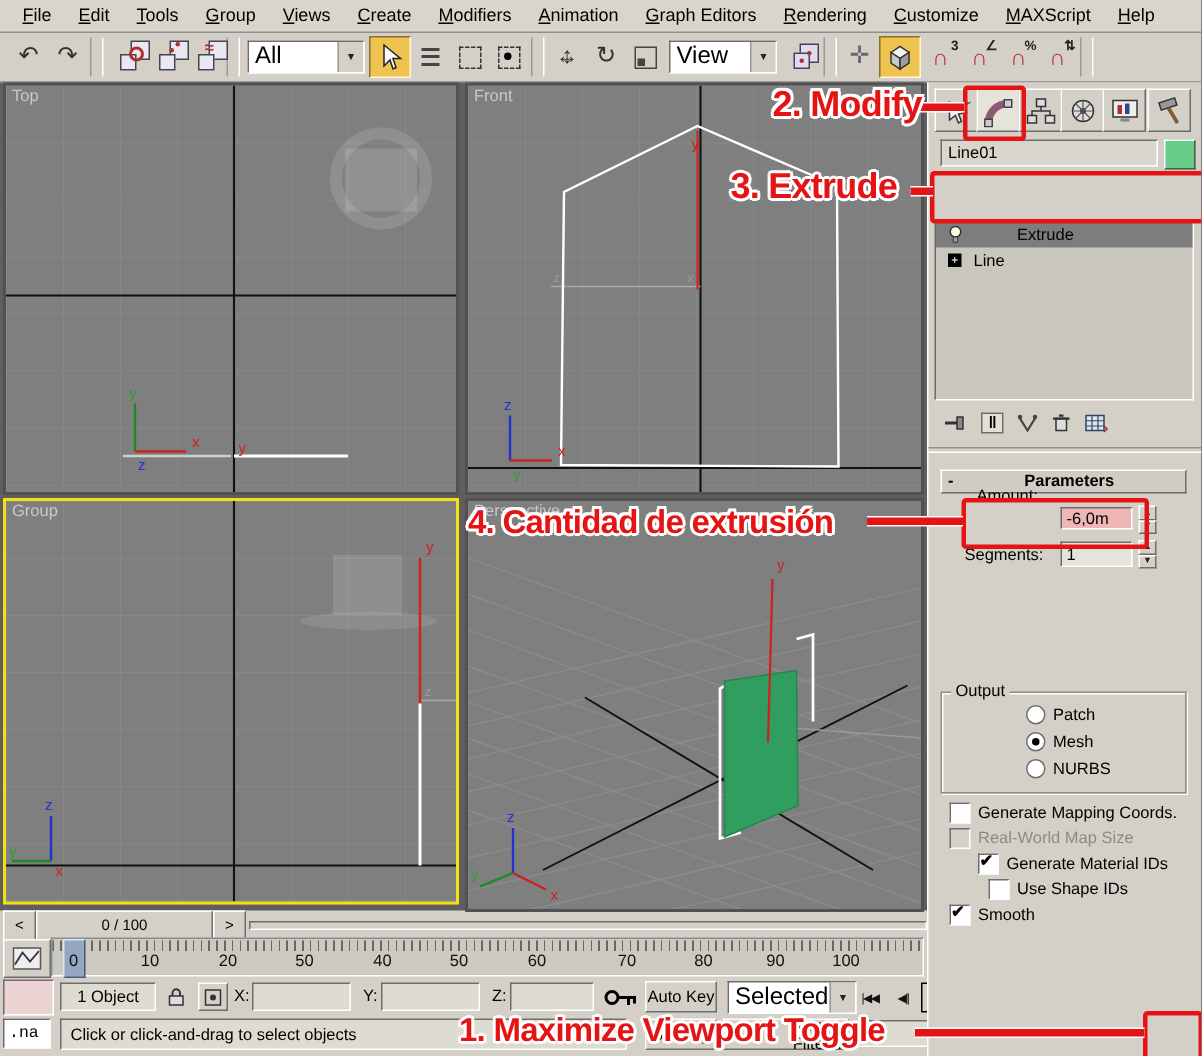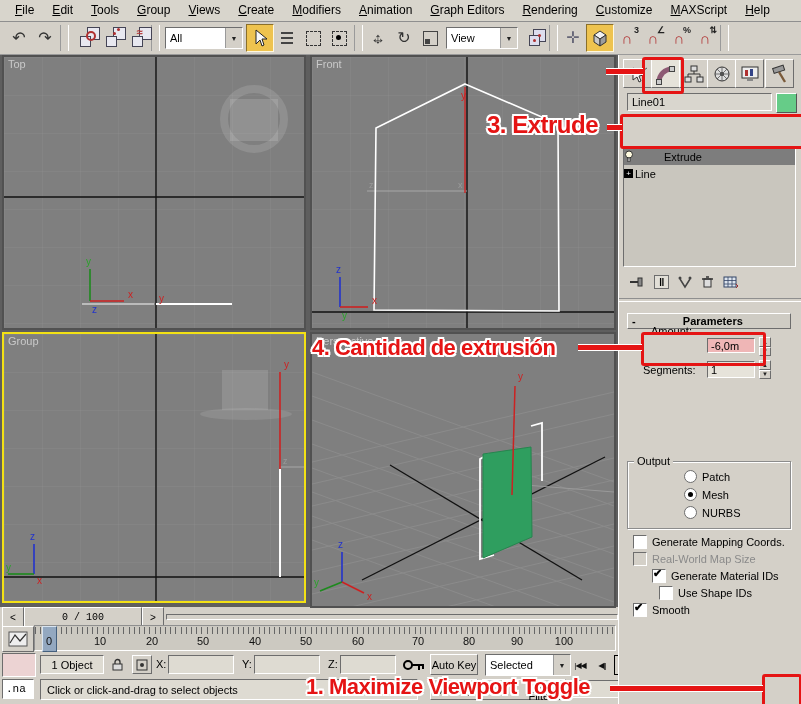--- a/index.html
+++ b/index.html
@@ -14,21 +14,21 @@
   .menu-item::first-letter{text-decoration:underline;}
   
   .toolbar{position:absolute;left:0;top:22px;width:801px;height:33px;background:#d4d0c8;display:flex;align-items:center;padding-left:6px;box-sizing:border-box;border-bottom:1px solid #9a9a9a;}
   .tsep{width:7px;height:26px;margin:0 2px;border-left:1px solid #9a9a9a;border-right:1px solid #ffffff;}
   .tbtn{width:26px;height:26px;display:flex;align-items:center;justify-content:center;position:relative;flex:none;}
   .tbtn .g{font-size:16px;color:#333;line-height:1;}
   .tbtn.active{background:#eec34f;border:1px solid;border-color:#8a6f2a #fff8e0 #fff8e0 #8a6f2a;}
   .magnet{color:#b03030;font-weight:bold;font-size:15px;line-height:1;}
   .badge{position:absolute;right:1px;top:0;font-size:9px;color:#222;font-weight:bold;}
   .dd{height:20px;background:#fff;border:1px solid;border-color:#6d6d6d #fff #fff #6d6d6d;display:flex;align-items:center;flex:none;margin:0 3px;}
-  .dd .dd-text{flex:1;padding-left:4px;font-size:11px;}
+  .dd .dd-text{flex:1;padding-left:4px;font-size:16px;}
   .dd .dd-arrow{width:16px;height:100%;background:#d4d0c8;border-left:1px solid #9a9a9a;display:flex;align-items:center;justify-content:center;}
   .dd .dd-arrow::after{content:"▼";font-size:7px;color:#222;}
   .sq2{width:9px;height:9px;border:1px solid #445;background:#e8e8f0;box-shadow:8px -8px 0 0 #e8e8f0, 8px -8px 0 1px #445;position:relative;margin:6px 0 0 2px;}
   .sq2.link::after{content:"";position:absolute;left:5px;top:-6px;width:6px;height:6px;border:2px solid #b03030;border-radius:50%;}
   .sq2.unlink::after{content:"";position:absolute;left:6px;top:-5px;width:3px;height:3px;background:#b03030;border-radius:50%;box-shadow:4px -4px 0 #b03030;}
   .sq2.bind::after{content:"≈";position:absolute;left:4px;top:-11px;color:#b03030;font-weight:bold;font-size:11px;}
   .dashed-sq{width:13px;height:13px;border:1px dashed #333;position:relative;}
   .dashed-sq.crossing::after{content:"";position:absolute;left:3px;top:3px;width:5px;height:5px;border-radius:50%;background:#000;}
   .movewrap{position:relative;width:18px;height:18px;}
   .movewrap span{position:absolute;left:0;top:0;width:18px;height:18px;text-align:center;font-size:15px;color:#333;line-height:18px;}
@@ -61,21 +61,21 @@
   .ptab{position:absolute;top:4px;width:27px;height:27px;display:flex;align-items:center;justify-content:center;border:1px solid;border-color:#fff #6d6d6d #6d6d6d #fff;background:#d4d0c8;}
   .group{position:absolute;border:1px solid #8c8c8c;box-shadow:inset 1px 1px 0 #fff,1px 1px 0 #fff;}
   .group-title{position:absolute;top:-7px;left:6px;background:#d4d0c8;padding:0 3px;font-size:11px;}
   .cb{display:inline-block;width:12px;height:12px;background:#fff;border:1px solid;border-color:#6d6d6d #fff #fff #6d6d6d;position:relative;vertical-align:-2px;flex:none;}
   .cb.checked::after{content:"✔";position:absolute;left:0;top:-3px;font-size:11px;font-weight:bold;color:#000;}
   .cb.disabled{background:#d4d0c8;}
   .radio{display:inline-block;width:11px;height:11px;border-radius:50%;background:#fff;border:1px solid #6d6d6d;position:relative;vertical-align:-2px;flex:none;}
   .radio.on::after{content:"";position:absolute;left:3px;top:3px;width:5px;height:5px;border-radius:50%;background:#000;}
   .prow{position:absolute;display:flex;align-items:center;gap:5px;font-size:11px;}
   .pinkbg{background:#efb6b6 !important;}
-  .stack-row{display:flex;align-items:center;height:17px;padding-left:0;gap:2px;font-size:11px;}
+  .stack-row{display:flex;align-items:center;height:17px;padding-left:8px;gap:8px;font-size:11px;}
   
   .ann{position:absolute;color:#e51414;font-weight:800;z-index:60;letter-spacing:-0.5px;white-space:nowrap;
        text-shadow:2px 0 0 #fff,-2px 0 0 #fff,0 2px 0 #fff,0 -2px 0 #fff,1.6px 1.6px 0 #fff,-1.6px -1.6px 0 #fff,1.6px -1.6px 0 #fff,-1.6px 1.6px 0 #fff;}
   .ann-line{position:absolute;height:5px;background:#e51414;box-shadow:0 -1px 0 #fff,0 1px 0 #fff;z-index:59;}
   .ann-box{position:absolute;border:3px solid #e51414;border-radius:3px;z-index:58;pointer-events:none;}
 </style>
 </head>
 <body>
 
 <div id="app">
@@ -284,21 +284,21 @@
       <line x1="30" y1="248" x2="52" y2="259" stroke="#c22" stroke-width="1.6"></line>
       <text x="26" y="214" fill="#2233cc" font-size="10">z</text>
       <text x="2" y="252" fill="#2aa22a" font-size="10">y</text>
       <text x="55" y="266" fill="#c22" font-size="10">x</text>
     </svg>
   </div>
 
   <div class="ts-btn raised" style="left:2px;top:607px;width:20px;">
       <span>&lt;</span>
     </div>
-  <div class="ts-btn raised" style="left:24px;top:607px;width:116px;font-family:Liberation Mono, monospace;">
+  <div class="ts-btn raised" style="left:24px;top:607px;width:116px;">
       <span>0 / 100</span>
     </div>
   <div class="ts-btn raised" style="left:142px;top:607px;width:20px;">
       <span>&gt;</span>
     </div>
   <div class="abs" style="left:166px;top:614px;width:450px;height:4px;border:1px solid;border-color:#6d6d6d #fff #fff #6d6d6d;"></div>
 
   <div class="abs raised" style="left:2px;top:626px;width:30px;height:24px;display:flex;align-items:center;justify-content:center;">
     <svg width="20" height="16" viewBox="0 0 20 16">
       <rect x="1" y="1" width="18" height="14" fill="#eee" stroke="#555"></rect>
@@ -597,20 +597,21 @@
     <div class="prow" style="left:40px;top:531px;">
       <span class="cb"></span>
       <span>Use Shape IDs</span>
     </div>
     <div class="prow" style="left:14px;top:548px;">
       <span class="cb checked"></span>
       <span>Smooth</span>
     </div>
   </div>
 
+  <div class="ann" style="left:515px;top:56px;font-size:24px;"><span>2. Modify</span></div>
   <div class="ann-line" style="left:606px;top:69px;width:37px;"></div>
   <div class="ann-box" style="left:642px;top:57px;width:36px;height:31px;"></div>
 
   <div class="ann" style="left:487px;top:111px;font-size:24px;"><span>3. Extrude</span></div>
   <div class="ann-line" style="left:607px;top:125px;width:15px;"></div>
   <div class="ann-box" style="left:620px;top:114px;width:178px;height:29px;"></div>
 
   <div class="ann" style="left:312px;top:335px;font-size:22px;"><span>4. Cantidad de extrusión</span></div>
   <div class="ann-line" style="left:578px;top:345px;width:64px;"></div>
   <div class="ann-box" style="left:641px;top:332px;width:119px;height:28px;"></div>

